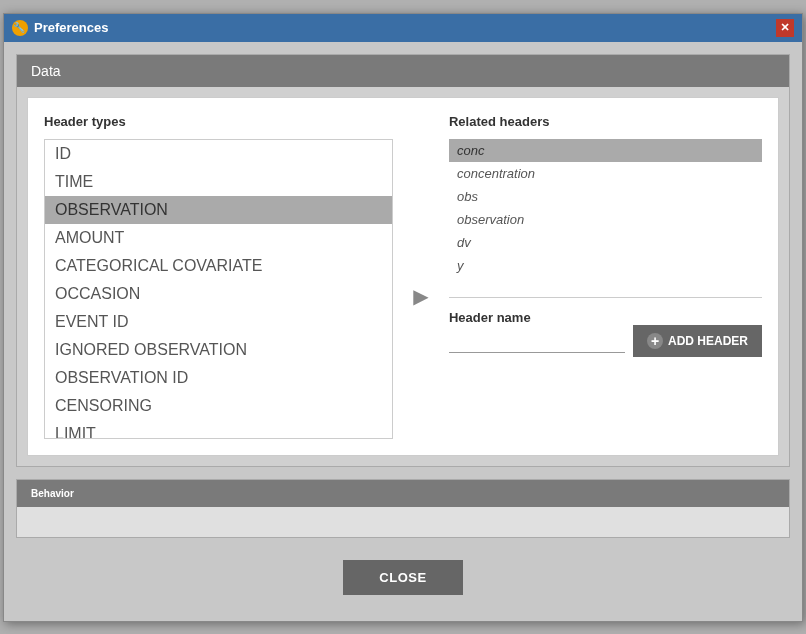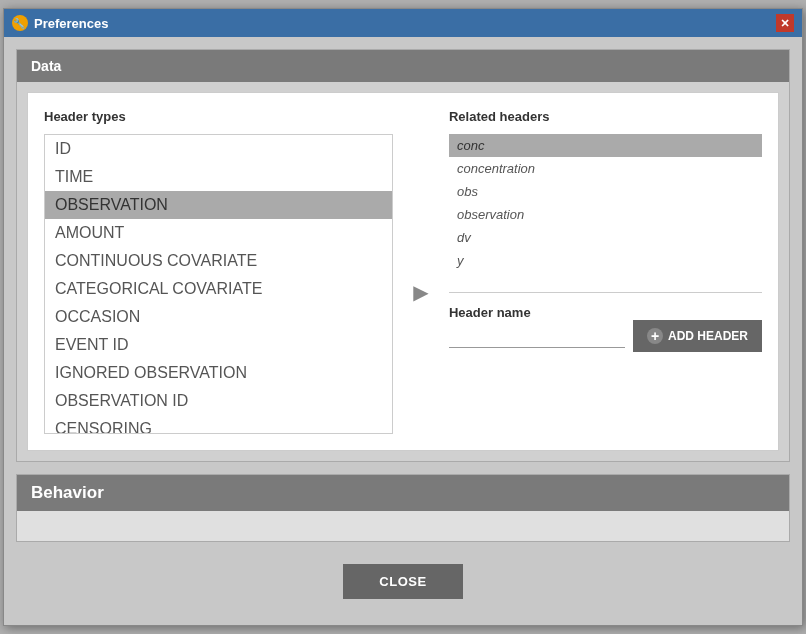--- a/index.html
+++ b/index.html
@@ -73,21 +73,21 @@
     .section {
       background: #d0d0d0;
       border: 1px solid #aaa;
       margin-bottom: 12px;
     }
 
     .section-header {
       background: #7a7a7a;
       color: white;
       padding: 8px 14px;
-      font-weight: bold;
+      font-weight: normal;
       font-size: 14px;
     }
 
     .section-content {
       padding: 16px;
       background: white;
       margin: 10px;
       border: 1px solid #ccc;
     }
 
@@ -236,21 +236,21 @@
       background: #d0d0d0;
       border: 1px solid #aaa;
       margin-bottom: 12px;
     }
 
     .behavior-header {
       background: #7a7a7a;
       color: white;
       padding: 8px 14px;
       font-weight: bold;
-      font-size: 17px;
+      font-size: 10px;
     }
 
     .behavior-content {
       height: 30px;
       background: #e0e0e0;
     }
 
     .footer {
       display: flex;
       justify-content: center;
@@ -291,21 +291,20 @@
       <div class="section-content">
         <div class="columns">
 
           <div class="left-column">
             <div class="column-title">Header types</div>
             <div class="list-container">
               <div class="list-item">ID</div>
               <div class="list-item">TIME</div>
               <div class="list-item selected">OBSERVATION</div>
               <div class="list-item">AMOUNT</div>
-              <div class="list-item">CONTINUOUS COVARIATE</div>
               <div class="list-item">CATEGORICAL COVARIATE</div>
               <div class="list-item">OCCASION</div>
               <div class="list-item">EVENT ID</div>
               <div class="list-item">IGNORED OBSERVATION</div>
               <div class="list-item">OBSERVATION ID</div>
               <div class="list-item">CENSORING</div>
               <div class="list-item">LIMIT</div>
               <div class="list-item">REGRESSOR</div>
             </div>
           </div>

